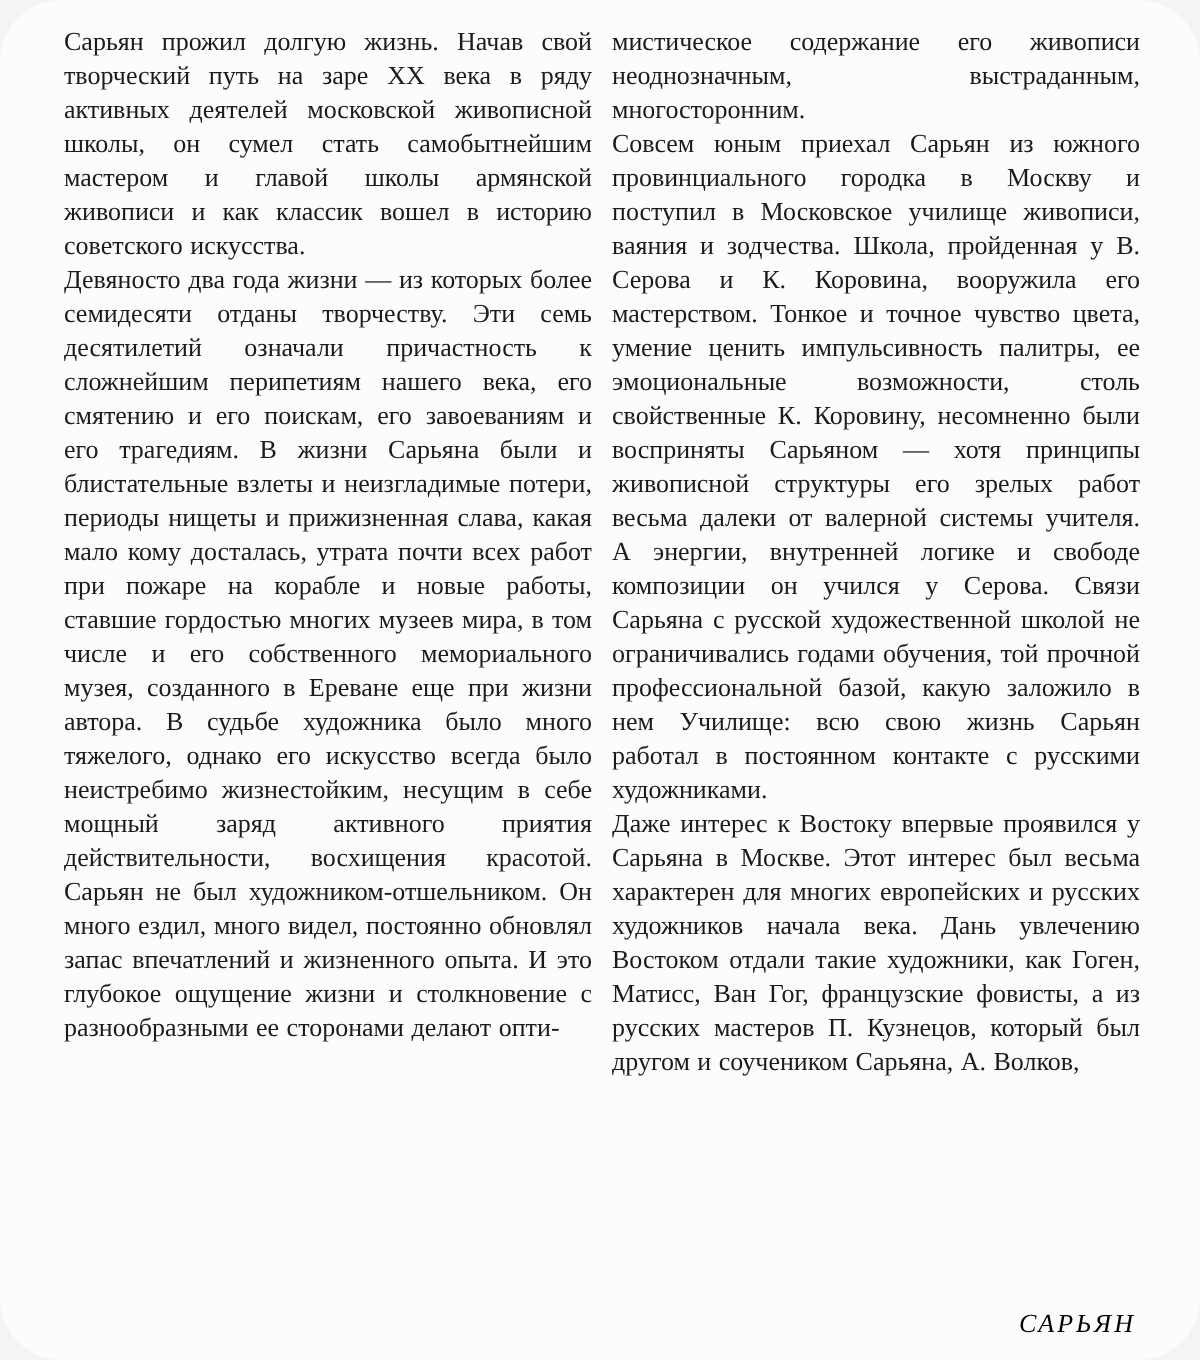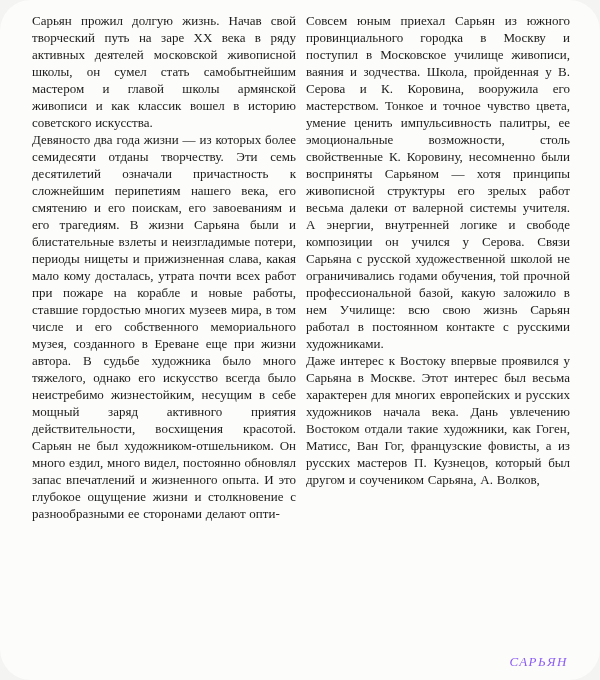--- a/index.html
+++ b/index.html
@@ -35,31 +35,32 @@
     text-align: justify;
     word-spacing: 0.5px;
   }
   .footer {
     position: absolute;
     right: 32px;
     bottom: 10px;
     font-style: italic;
     font-size: 13px;
     letter-spacing: 1.5px;
-    color: #8b5cf6;
+    color: #000000;
   }
 </style>
 </head>
 <body>
 
 <div class="page">
   <div class="columns">
     <div class="column">
       <p class="para">Сарьян прожил долгую жизнь. Начав свой творческий путь на заре XX века в ряду активных деятелей московской живописной школы, он сумел стать самобытнейшим мастером и главой школы армянской живописи и как классик вошел в историю советского искусства.</p>
       <p class="para">Девяносто два года жизни — из которых более семидесяти отданы творчеству. Эти семь десятилетий означали причастность к сложнейшим перипетиям нашего века, его смятению и его поискам, его завоеваниям и его трагедиям. В жизни Сарьяна были и блистательные взлеты и неизгладимые потери, периоды нищеты и прижизненная слава, какая мало кому досталась, утрата почти всех работ при пожаре на корабле и новые работы, ставшие гордостью многих музеев мира, в том числе и его собственного мемориального музея, созданного в Ереване еще при жизни автора. В судьбе художника было много тяжелого, однако его искусство всегда было неистребимо жизнестойким, несущим в себе мощный заряд активного приятия действительности, восхищения красотой. Сарьян не был художником-отшельником. Он много ездил, много видел, постоянно обновлял запас впечатлений и жизненного опыта. И это глубокое ощущение жизни и столкновение с разнообразными ее сторонами делают опти-</p>
     </div>
     <div class="column">
+      <p class="para">мистическое содержание его живописи неоднозначным, выстраданным, многосторонним.</p>
       <p class="para">Совсем юным приехал Сарьян из южного провинциального городка в Москву и поступил в Московское училище живописи, ваяния и зодчества. Школа, пройденная у В. Серова и К. Коровина, вооружила его мастерством. Тонкое и точное чувство цвета, умение ценить импульсивность палитры, ее эмоциональные возможности, столь свойственные К. Коровину, несомненно были восприняты Сарьяном — хотя принципы живописной структуры его зрелых работ весьма далеки от валерной системы учителя. А энергии, внутренней логике и свободе композиции он учился у Серова. Связи Сарьяна с русской художественной школой не ограничивались годами обучения, той прочной профессиональной базой, какую заложило в нем Училище: всю свою жизнь Сарьян работал в постоянном контакте с русскими художниками.</p>
       <p class="para">Даже интерес к Востоку впервые проявился у Сарьяна в Москве. Этот интерес был весьма характерен для многих европейских и русских художников начала века. Дань увлечению Востоком отдали такие художники, как Гоген, Матисс, Ван Гог, французские фовисты, а из русских мастеров П. Кузнецов, который был другом и соучеником Сарьяна, А. Волков,</p>
     </div>
   </div>
   <div class="footer">САРЬЯН</div>
 </div>
 
 </body></html>

